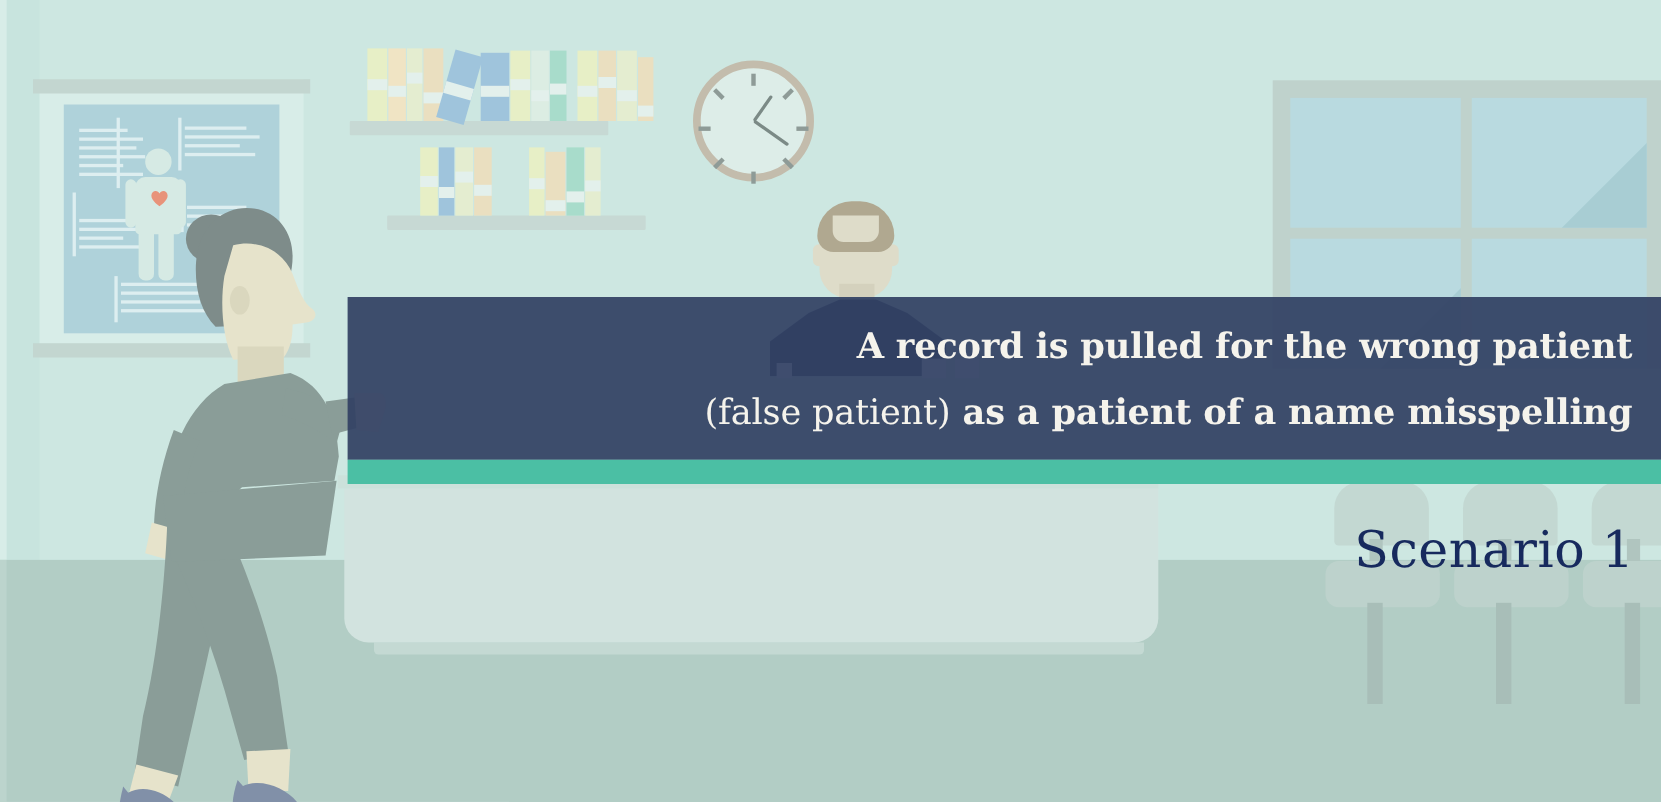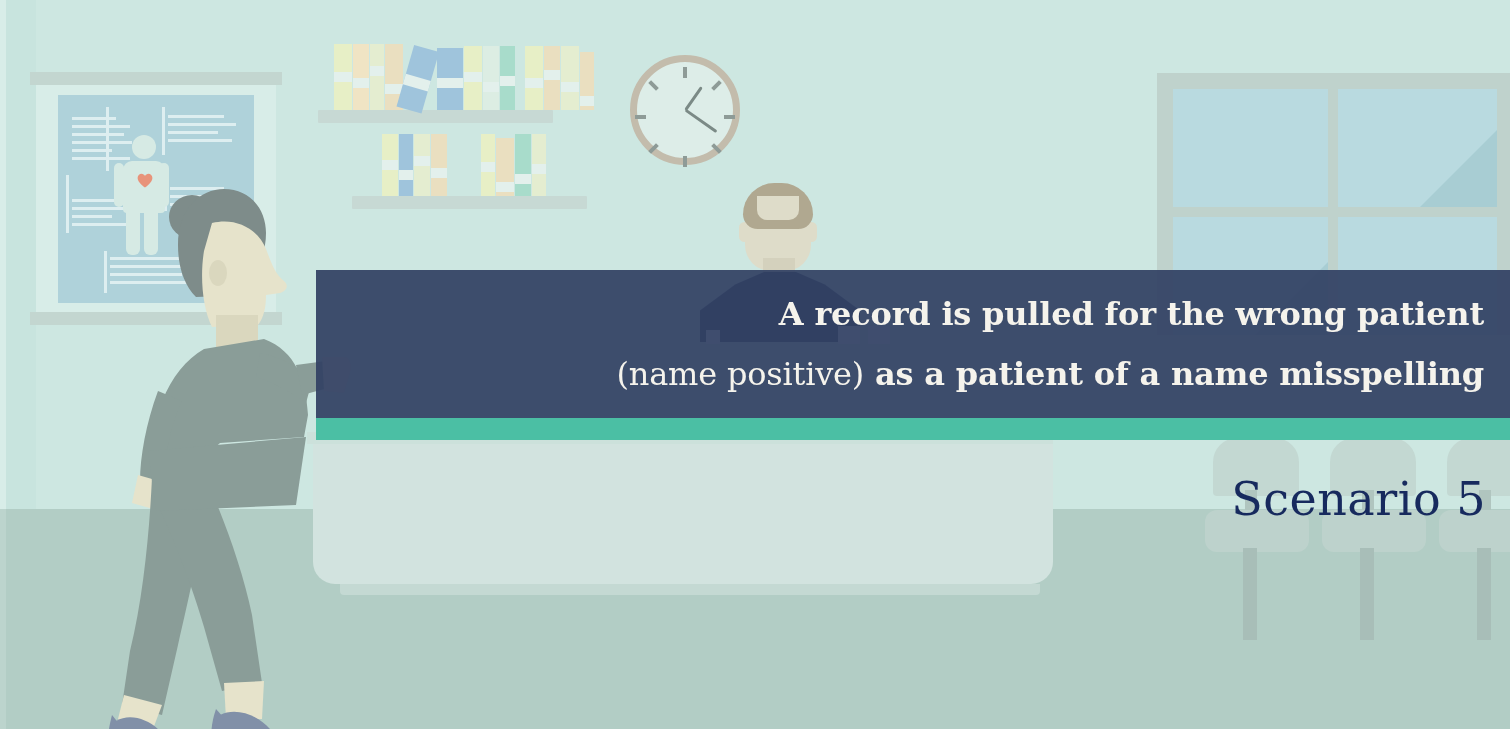--- a/index.html
+++ b/index.html
@@ -455,20 +455,20 @@
   <div class="abs" style="left:1447px;top:438px;">
     <div class="chair-back" style="left:0;top:0;width:86px;height:58px;"></div>
     <div class="chair-post" style="left:32px;top:52px;width:12px;height:38px;"></div>
     <div class="chair-seat" style="left:-8px;top:72px;width:104px;height:42px;"></div>
     <div class="chair-leg" style="left:30px;top:110px;width:14px;height:92px;"></div>
   </div>
 
   <div class="abs" id="banner">
     <div id="banner-text">
       <span id="banner-line-1">A record is pulled for the wrong patient</span>
-      <span id="banner-line-2"><span class="lite">(name positive)</span><span class="bold"> as a patient of a name misspelling</span></span>
+      <span id="banner-line-2"><span class="lite">(false patient)</span><span class="bold"> as a patient of a name misspelling</span></span>
     </div>
   </div>
   <div class="abs" id="banner-accent"></div>
 
-  <div class="abs" id="scenario-label">Scenario 5</div>
+  <div class="abs" id="scenario-label">Scenario 1</div>
 
 </div>
 
 </body></html>

